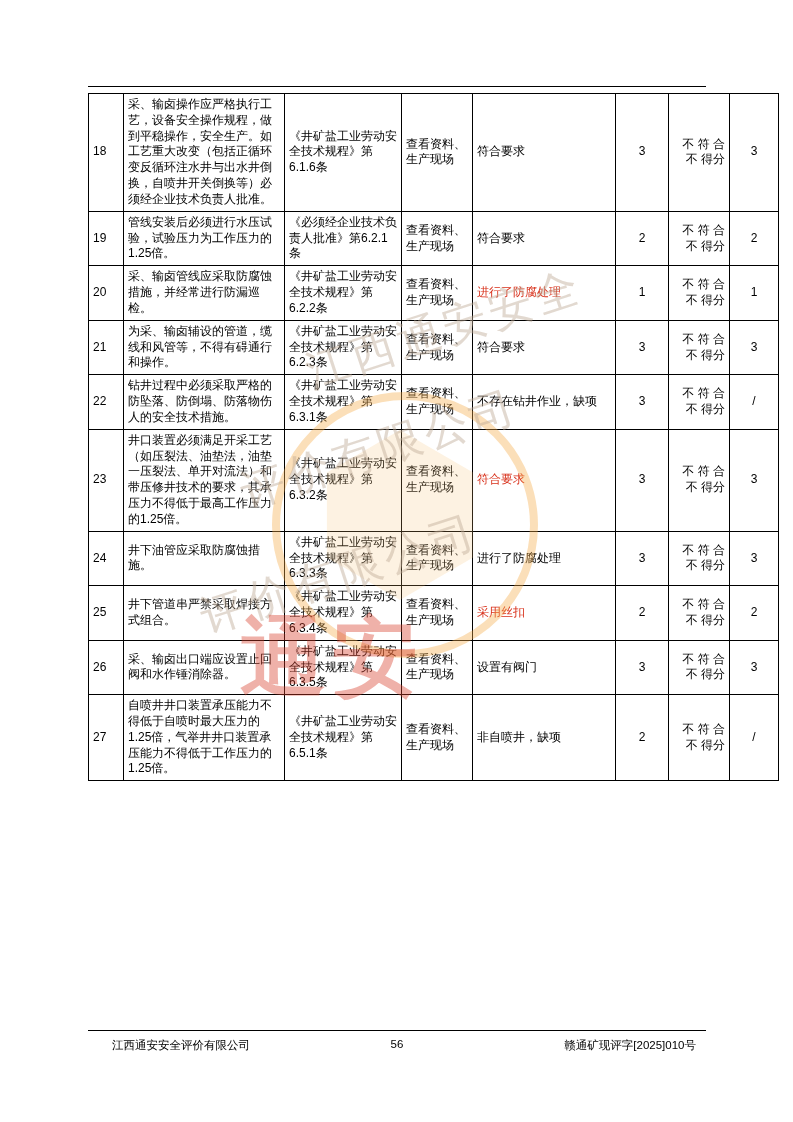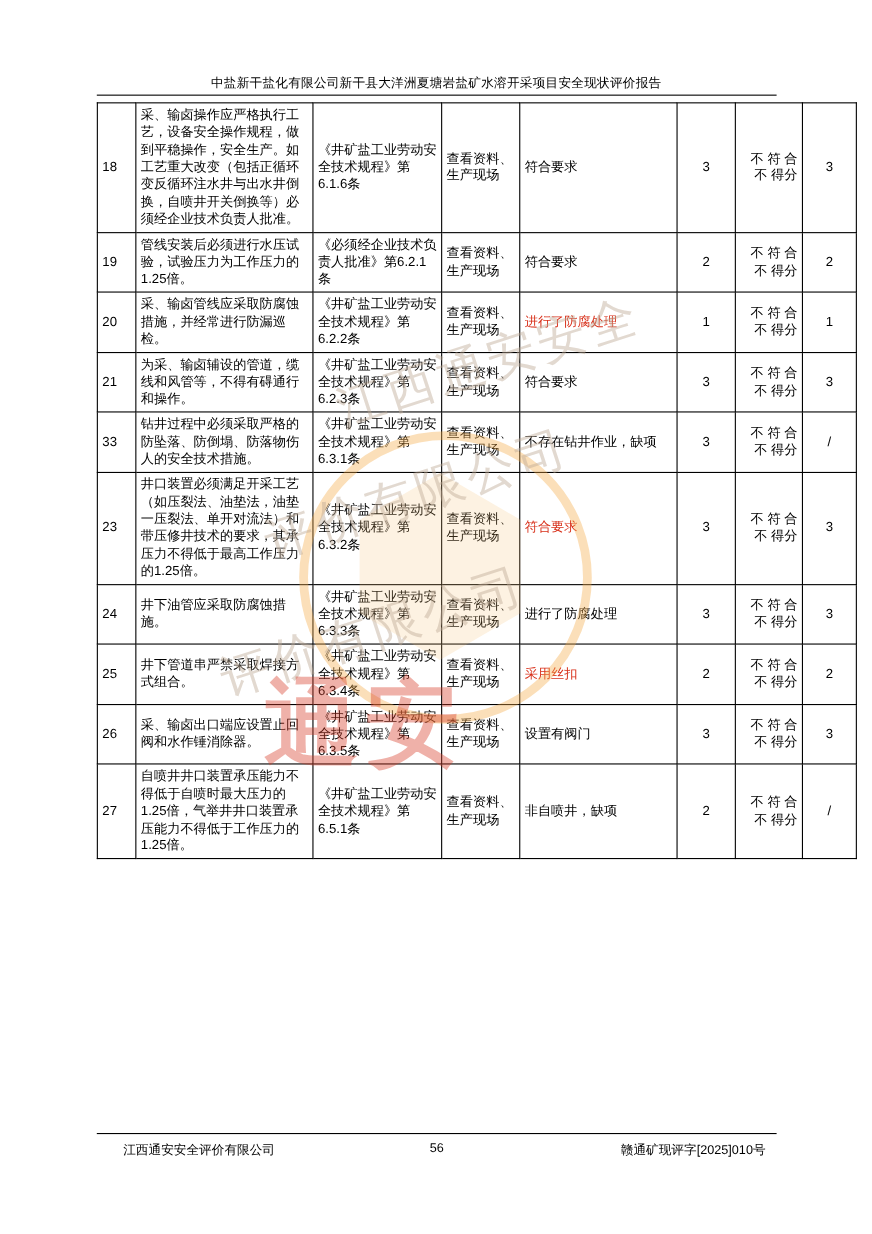--- a/index.html
+++ b/index.html
@@ -185,21 +185,20 @@
     clip-path: polygon(50% 0%, 93% 25%, 93% 75%, 50% 100%, 7% 75%, 7% 25%);
   }
   
   .hl-red { color: #d8301a; }
 </style>
 </head>
 <body>
 
 <div class="page">
 
-  <div class="header-title">中盐新干盐化有限公司新干县大洋洲夏塘岩盐矿水溶开采项目安全现状评价报告</div>
   <div class="header-rule"></div>
 
   <div class="wm">
     <div class="wm-circle"></div>
     <div class="wm-hex"></div>
     <div class="wm-text-1">江西通安安全</div>
     <div class="wm-text-2">评价有限公司</div>
     <div class="wm-text-3">评价有限公司</div>
     <div class="wm-red">通安</div>
   </div>
@@ -240,21 +239,21 @@
         <td class="num">21</td>
         <td class="req">为采、输卤辅设的管道，缆线和风管等，不得有碍通行和操作。</td>
         <td class="basis">《井矿盐工业劳动安全技术规程》第6.2.3条</td>
         <td class="method">查看资料、生产现场</td>
         <td class="result">符合要求</td>
         <td class="score">3</td>
         <td class="deduct">不 符 合 不 得分</td>
         <td class="actual">3</td>
       </tr>
       <tr>
-        <td class="num">33</td>
+        <td class="num">22</td>
         <td class="req">钻井过程中必须采取严格的防坠落、防倒塌、防落物伤人的安全技术措施。</td>
         <td class="basis">《井矿盐工业劳动安全技术规程》第6.3.1条</td>
         <td class="method">查看资料、生产现场</td>
         <td class="result">不存在钻井作业，缺项</td>
         <td class="score">3</td>
         <td class="deduct">不 符 合 不 得分</td>
         <td class="actual">/</td>
       </tr>
       <tr>
         <td class="num">23</td>

